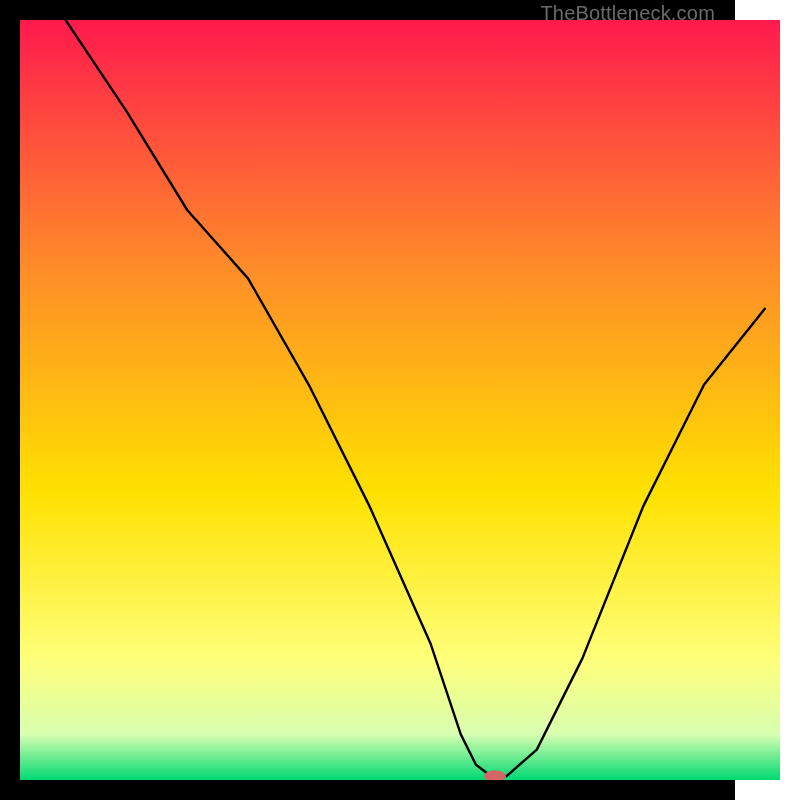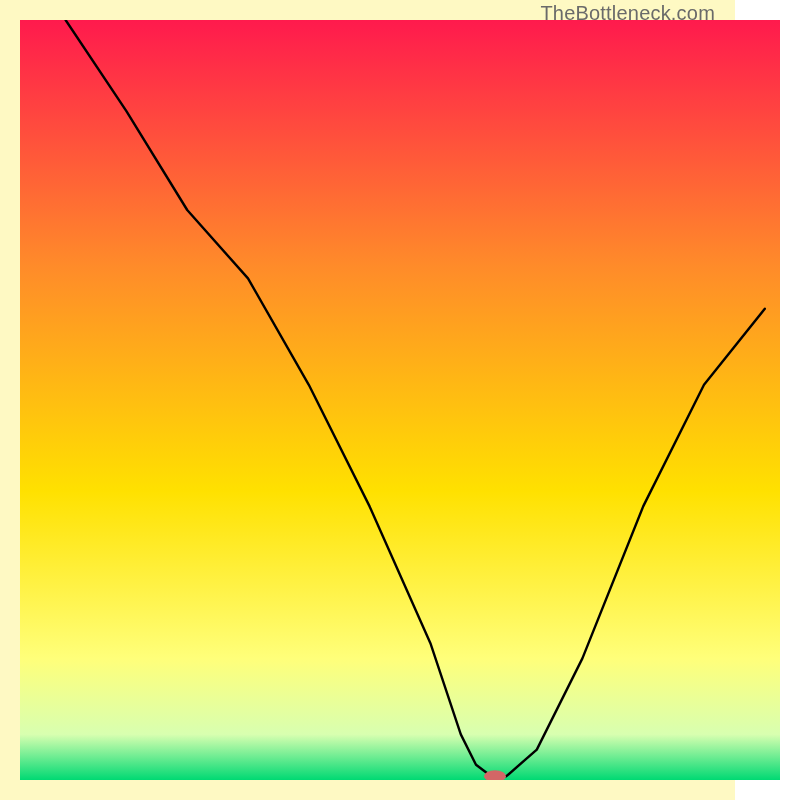--- a/index.html
+++ b/index.html
@@ -1,20 +1,20 @@
 <!DOCTYPE html>
 <html><head>
 <meta charset="utf-8">
 <style>
   * { margin: 0; padding: 0; box-sizing: border-box; }
   body { width: 800px; height: 800px; overflow: hidden; font-family: Arial, sans-serif; }
   .frame {
     width: 735px;
     height: 800px;
-    background: #fef9c3;
+    background: #000000;
     position: relative;
   }
   .plot-area {
     position: absolute;
     left: 20px;
     top: 20px;
     width: 760px;
     height: 760px;
   }
   .watermark {

